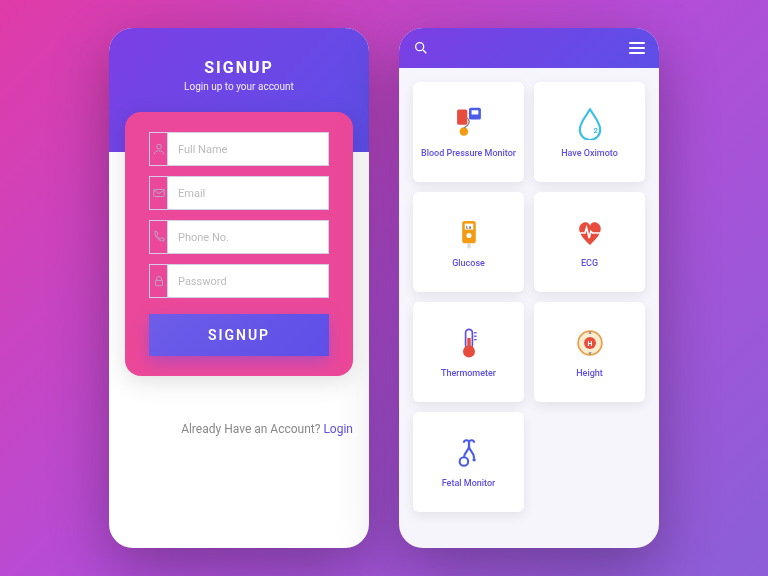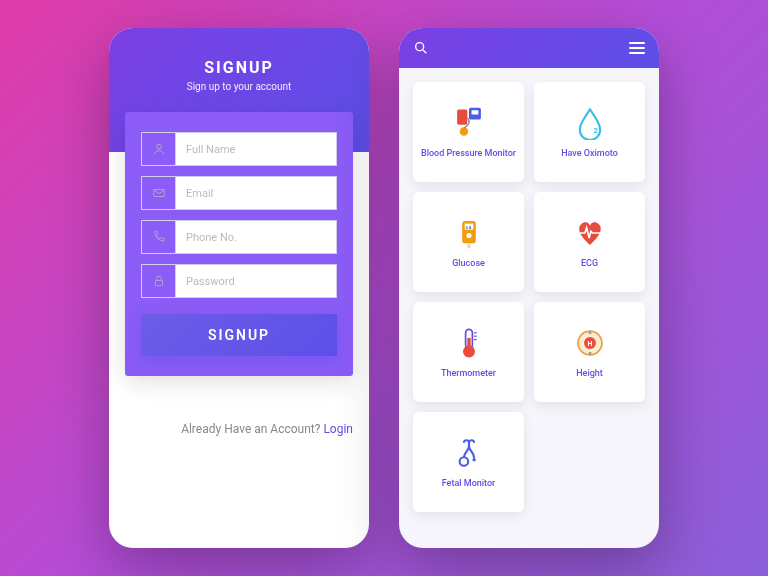--- a/index.html
+++ b/index.html
@@ -2,21 +2,21 @@
 <html><head>
 <meta charset="utf-8">
 <style>
 *{box-sizing:border-box;margin:0;padding:0;font-family:-apple-system,BlinkMacSystemFont,'Segoe UI',Roboto,sans-serif}
 body{width:768px;height:576px;background:linear-gradient(135deg,#e03ba8 0%,#b44dd8 50%,#8b5fd8 100%);display:flex;align-items:center;justify-content:center;gap:30px;overflow:hidden}
 .phone{width:260px;height:520px;border-radius:24px;overflow:hidden;box-shadow:0 20px 60px rgba(0,0,0,0.3);position:relative}
 .phone-left{background:#fff}
 .header-grad{background:linear-gradient(135deg,#7b3fe4 0%,#5d4fe8 100%);padding:30px 20px 60px;text-align:center;color:#fff}
 .header-grad h1{font-size:16px;font-weight:700;letter-spacing:2px;margin-bottom:4px}
 .header-grad p{font-size:10px;opacity:.9}
-.form-card{background:#8b5cf6;margin:-40px 16px 0;border-radius:3px;box-shadow:0 6px 24px rgba(0,0,0,0.12);padding:20px 16px}
+.form-card{background:#ec4899;margin:-40px 16px 0;border-radius:16px;box-shadow:0 6px 24px rgba(0,0,0,0.12);padding:20px 24px}
 .input-row{display:flex;border:1px solid #cfcfe8;margin-bottom:10px;height:34px}
 .input-icon{width:36px;display:flex;align-items:center;justify-content:center;border-right:1px solid #cfcfe8;color:#b0b0c8}
 .input-row input{flex:1;border:0;padding:0 10px;font-size:11px;color:#666;outline:none}
 .input-row input::placeholder{color:#bbb}
 .signup-btn{width:100%;height:42px;background:linear-gradient(135deg,#6d5de8,#5d4fe8);color:#fff;border:0;font-size:14px;font-weight:600;letter-spacing:2px;box-shadow:0 6px 16px rgba(93,79,232,0.4);margin-top:6px;cursor:pointer}
 .footer-link{text-align:right;font-size:12px;color:#888;margin-top:30px;padding:16px}
 .footer-link a{color:#5d4fe8;text-decoration:none}
 .phone-right{background:#f5f5fb}
 .top-bar{background:linear-gradient(135deg,#7b3fe4,#5d4fe8);height:40px;display:flex;align-items:center;justify-content:space-between;padding:0 14px;color:#fff}
 .grid{display:grid;grid-template-columns:1fr 1fr;gap:10px;padding:14px}
@@ -26,21 +26,21 @@
 .hamburger{display:flex;flex-direction:column;gap:3px;cursor:pointer}
 .hamburger span{width:16px;height:2px;background:#fff;border-radius:1px}
 svg{display:block}
 </style>
 </head>
 <body>
 
 <div class="phone phone-left">
   <div class="header-grad">
     <h1>SIGNUP</h1>
-    <p>Sign up to your account</p>
+    <p>Login up to your account</p>
   </div>
   <div class="form-card">
     <div class="input-row">
       <div class="input-icon">
         <svg width="14" height="14" viewBox="0 0 24 24" fill="none" stroke="currentColor" stroke-width="1.5">
             <circle cx="12" cy="8" r="4"></circle>
             <path d="M4 21c0-4 4-6 8-6s8 2 8 6"></path>
           </svg>
       </div>
       <input type="text" placeholder="Full Name" style="">

